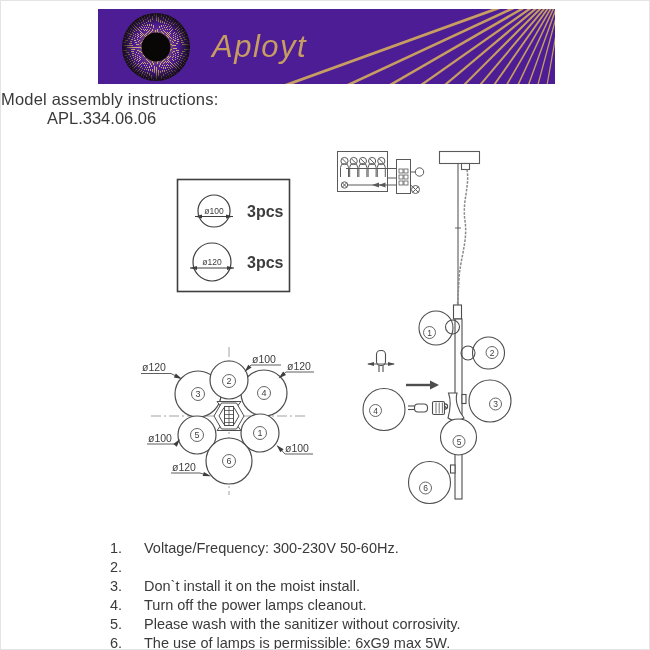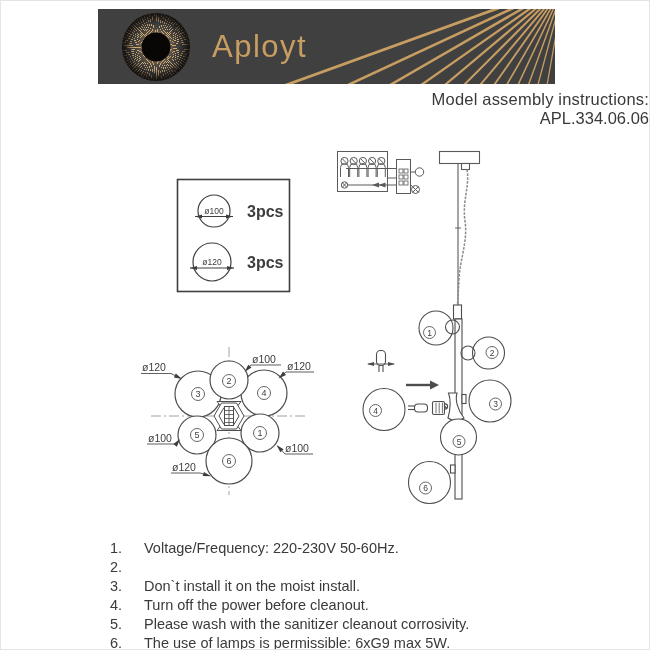--- a/index.html
+++ b/index.html
@@ -1,34 +1,34 @@
 <!DOCTYPE html>
 <html><head>
 <meta charset="utf-8">
 <style>
   html,body{margin:0;padding:0;}
   body{width:650px;height:650px;font-family:"Liberation Sans",sans-serif;background:#fff;}
   .page{position:relative;width:650px;height:650px;background:#fff;overflow:hidden;
         border:1px solid #e4e4e4;box-sizing:border-box;}
   
-  .header{position:absolute;left:97px;top:8px;width:457px;height:75px;background:#404040;overflow:hidden;}
+  .header{position:absolute;left:97px;top:8px;width:457px;height:75px;background:#4c1d95;overflow:hidden;font-style:italic;}
   .logo{position:absolute;left:24px;top:4px;width:68px;height:68px;border-radius:50%;
     background:
       radial-gradient(circle, rgba(13,10,7,0) 0 46%, #0d0a07 73%),
       repeating-conic-gradient(from 0deg, rgba(216,176,120,.95) 0deg 1.1deg, rgba(13,10,7,0) 1.1deg 4.7deg);}
   .logo::before{content:"";position:absolute;left:50%;top:50%;width:29px;height:29px;
     transform:translate(-50%,-50%);border-radius:50%;background:#090705;
     box-shadow:0 0 6px 1px rgba(198,157,98,.6);}
   .brand{position:absolute;left:114px;top:50%;transform:translateY(-50%);
     font-size:31px;color:#c79d62;letter-spacing:1.5px;font-weight:400;}
   .rays{position:absolute;right:0;top:0;}
   
-  .title{position:absolute;left:0;top:89px;width:100%;text-align:right;color:#3a3a3a;}
+  .title{position:absolute;left:0;top:89px;width:100%;text-align:left;color:#3a3a3a;}
   .title .t1{font-size:16.5px;letter-spacing:.2px;line-height:19px;}
-  .title .t2{font-size:16.5px;line-height:19px;}
+  .title .t2{font-size:16.5px;line-height:19px;margin-left:46px;}
   
   .drawing{position:absolute;left:0;top:0;width:650px;height:650px;}
   .drawing text{fill:#3d3d3d;}
   
   .instructions{position:absolute;left:109px;top:538px;font-size:14.5px;color:#3a3a3a;}
   .ins-row{display:flex;line-height:18.9px;}
   .ins-num{width:34px;flex:0 0 34px;}
 </style>
 </head>
 <body>
@@ -264,36 +264,36 @@
         <line x1="170" y1="472" x2="199" y2="472"></line>
           <line x1="199" y1="472" x2="208" y2="474.7"></line>
         <path d="M0,0 L-8,2.2 L-8,-2.2 Z" transform="translate(210,475.2) rotate(15.9)" fill="#3d3d3d" stroke="none"></path>
       </g>
     </g>
   </svg>
 
   <div class="instructions">
     <div class="ins-row">
       <span class="ins-num">1.</span>
-      <span>Voltage/Frequency: 220-230V 50-60Hz.</span>
+      <span>Voltage/Frequency: 300-230V 50-60Hz.</span>
     </div>
     <div class="ins-row">
       <span class="ins-num">2.</span>
     </div>
     <div class="ins-row">
       <span class="ins-num">3.</span>
       <span>Don`t install it on the moist install.</span>
     </div>
     <div class="ins-row">
       <span class="ins-num">4.</span>
-      <span>Turn off the power before cleanout.</span>
+      <span>Turn off the power lamps cleanout.</span>
     </div>
     <div class="ins-row">
       <span class="ins-num">5.</span>
-      <span>Please wash with the sanitizer cleanout corrosivity.</span>
+      <span>Please wash with the sanitizer without corrosivity.</span>
     </div>
     <div class="ins-row">
       <span class="ins-num">6.</span>
       <span>The use of lamps is permissible: 6xG9 max 5W.</span>
     </div>
   </div>
 
 </div>
 
 </body></html>

